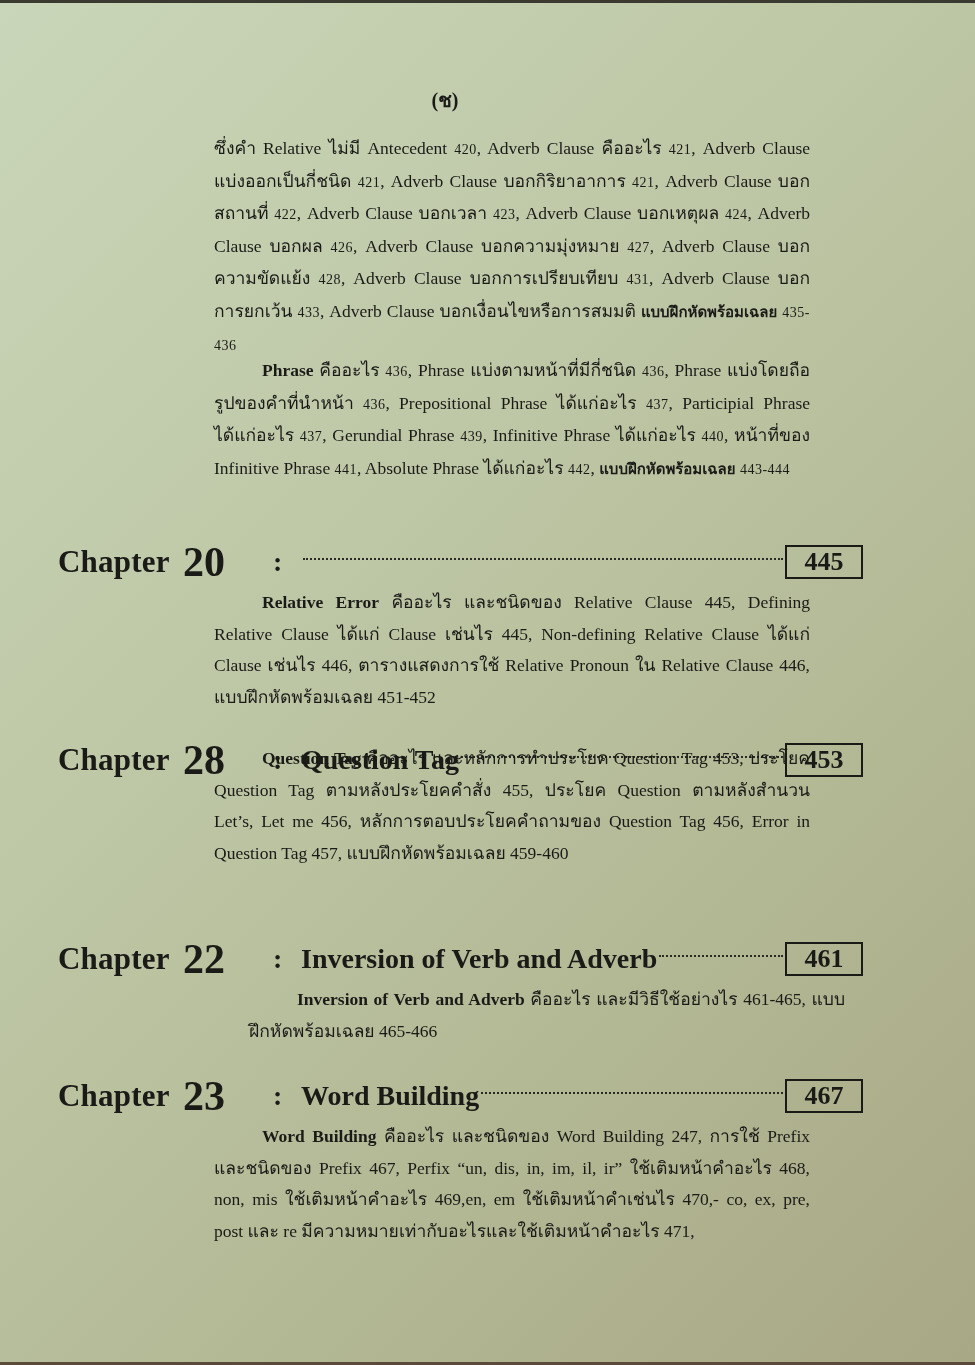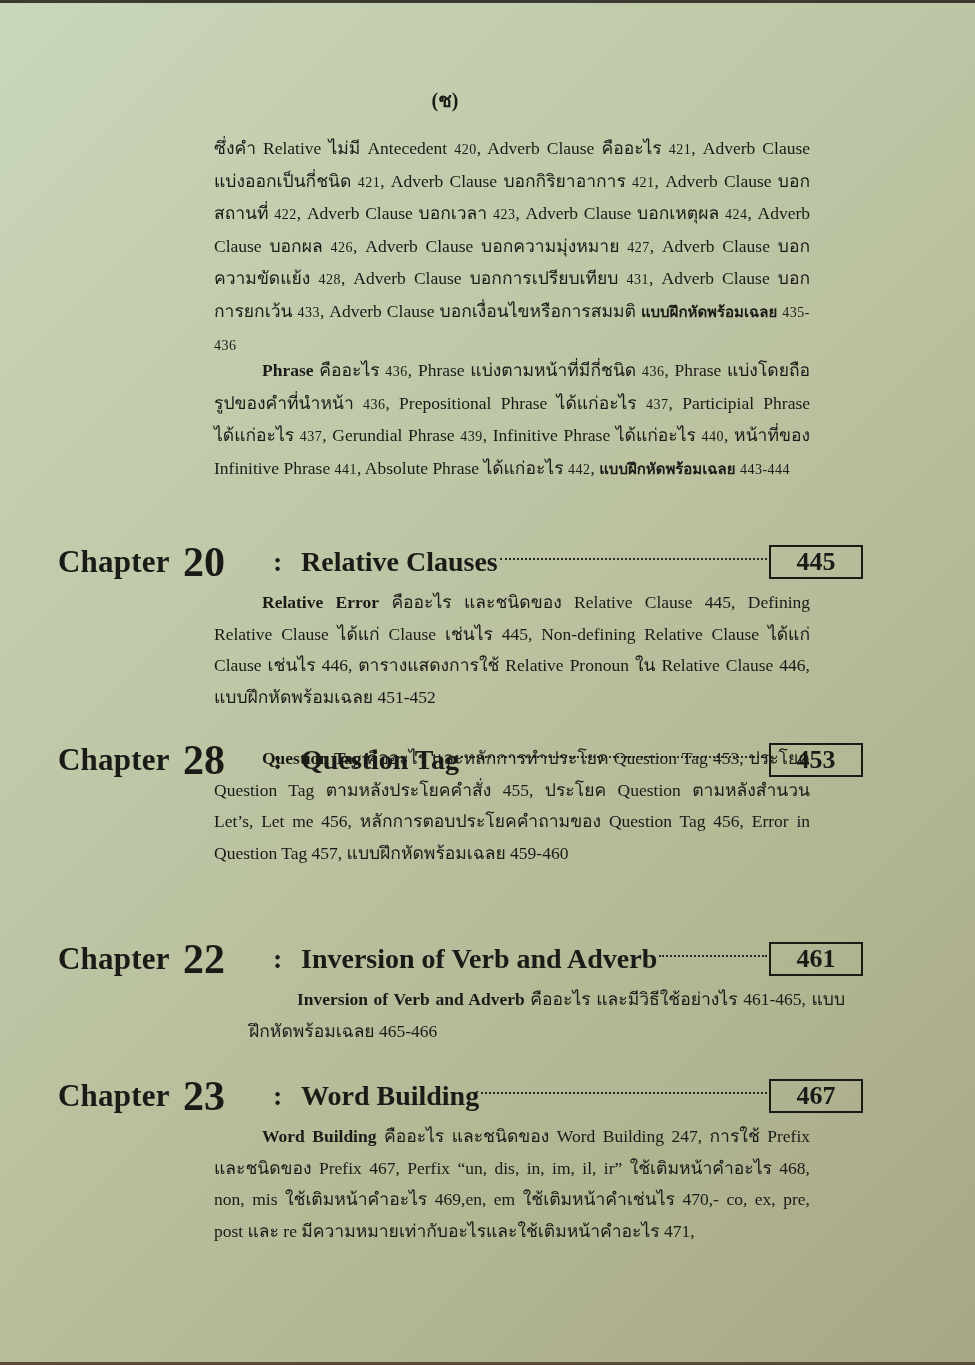--- a/index.html
+++ b/index.html
@@ -89,21 +89,21 @@
     }
     .leader {
       flex: 1;
       border-bottom: 2px dotted #2a2a24;
       margin: 0 2px 7px 2px;
       height: 0;
     }
     .page-box {
       font-size: 26px;
       border: 2px solid #1a1a17;
-      padding: 0 20px;
+      padding: 0 12px;
       line-height: 30px;
       height: 30px;
       min-width: 50px;
       text-align: center;
     }
   </style>
 </head>
 <body>
 
 <div class="page-top-edge"></div>
@@ -115,21 +115,20 @@
 </div>
 
 <div class="para" style="top:355px;">
   <span class="indent"></span><span class="lead">Phrase</span><span> คืออะไร </span><span class="num">436</span><span>, Phrase แบ่งตามหน้าที่มีกี่ชนิด </span><span class="num">436</span><span>, Phrase แบ่งโดยถือรูปของคำที่นำหน้า </span><span class="num">436</span><span>, Prepositional Phrase ได้แก่อะไร </span><span class="num">437</span><span>, Participial Phrase ได้แก่อะไร </span><span class="num">437</span><span>, Gerundial Phrase </span><span class="num">439</span><span>, Infinitive Phrase ได้แก่อะไร </span><span class="num">440</span><span>, หน้าที่ของ Infinitive Phrase </span><span class="num">441</span><span>, Absolute Phrase ได้แก่อะไร </span><span class="num">442</span><span>, </span><span class="exercise">แบบฝึกหัดพร้อมเฉลย</span> <span class="num">443-444</span>
 </div>
 
 <div class="chapter-row" style="top:543px;">
   <span class="chapter-label">Chapter</span>
   <span class="chapter-num">20</span>
   <span class="chapter-colon">:</span>
-  <span class="chapter-title">Relative Clauses</span>
   <span class="leader"></span>
   <span class="page-box">445</span>
 </div>
 <div class="para" style="top:587px;">
   <span class="indent"></span><span class="lead">Relative Error</span><span> คืออะไร และชนิดของ Relative Clause 445, Defining Relative Clause ได้แก่ Clause เช่นไร 445, Non-defining Relative Clause  ได้แก่ Clause เช่นไร 446, ตารางแสดงการใช้ Relative Pronoun ใน Relative Clause 446, แบบฝึกหัดพร้อมเฉลย 451-452</span>
 </div>
 
 <div class="chapter-row" style="top:741px;">
   <span class="chapter-label">Chapter</span>
   <span class="chapter-num">28</span>

